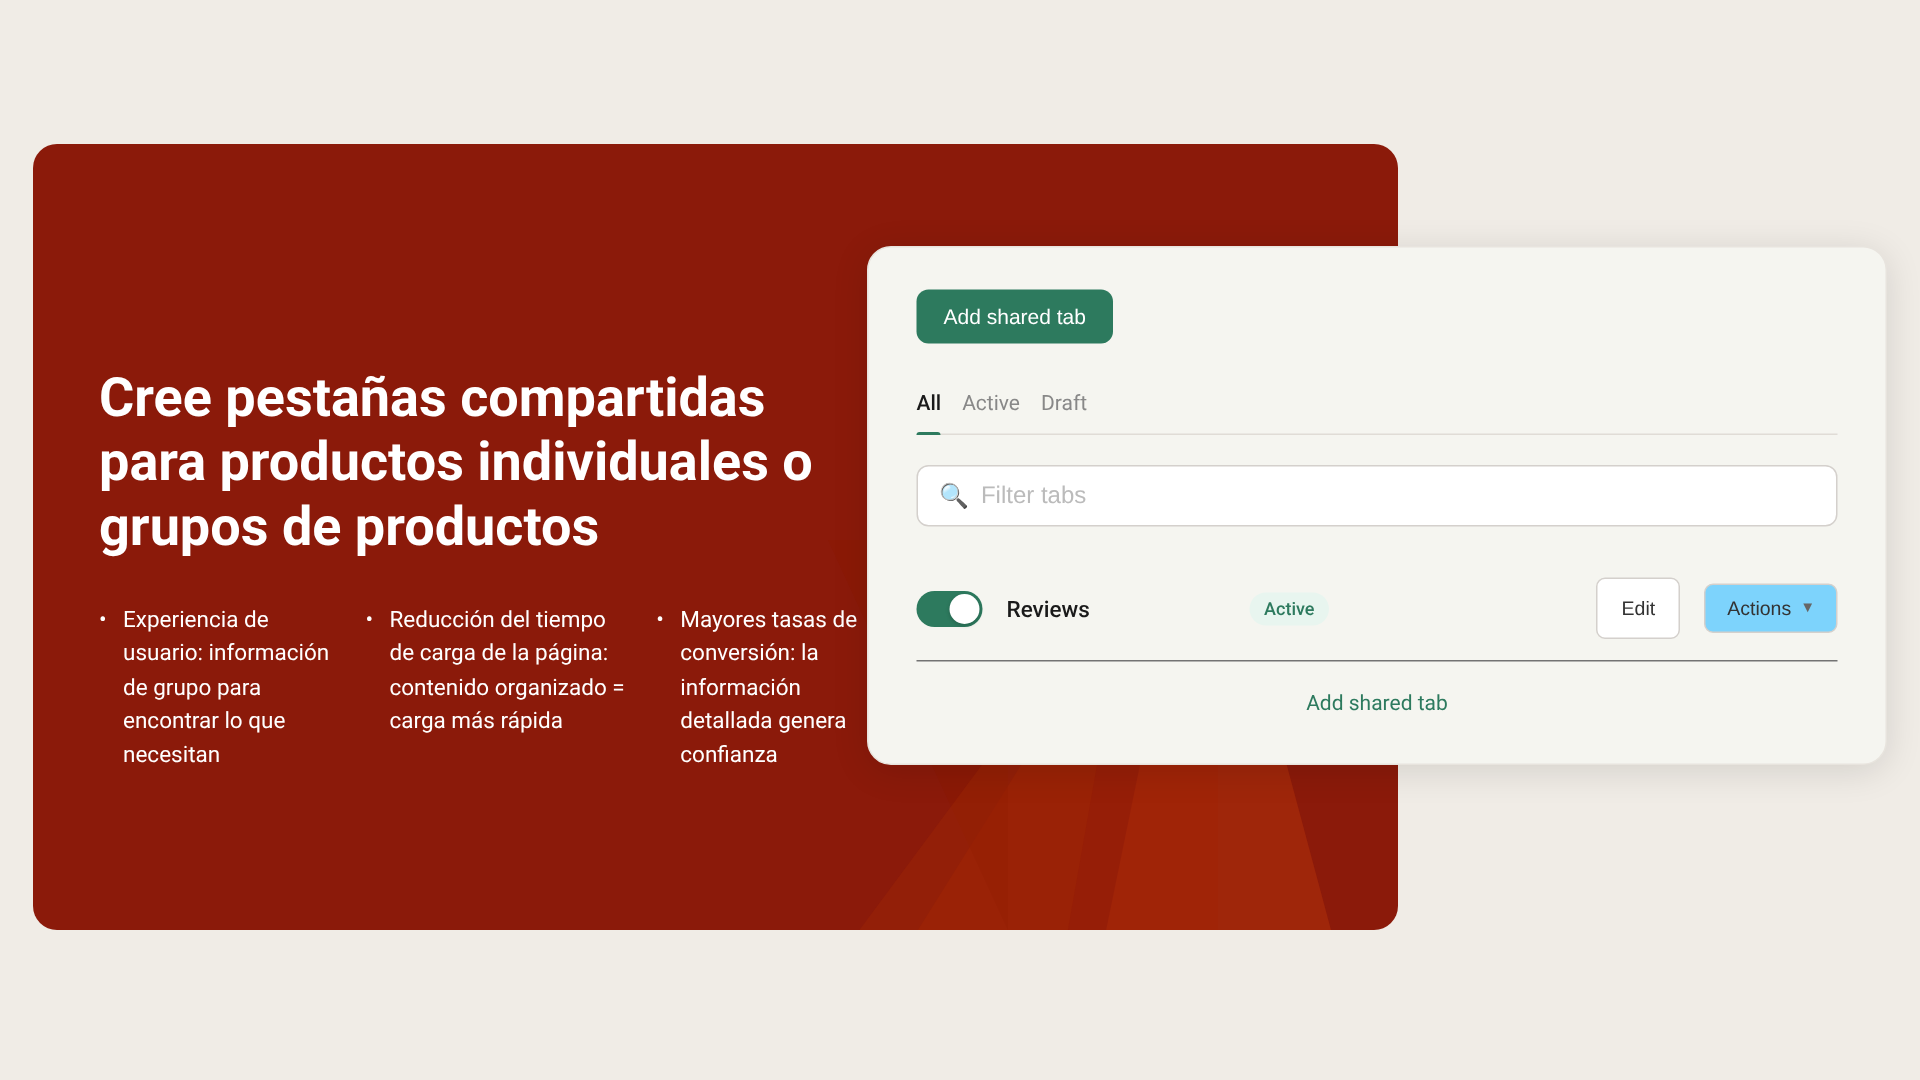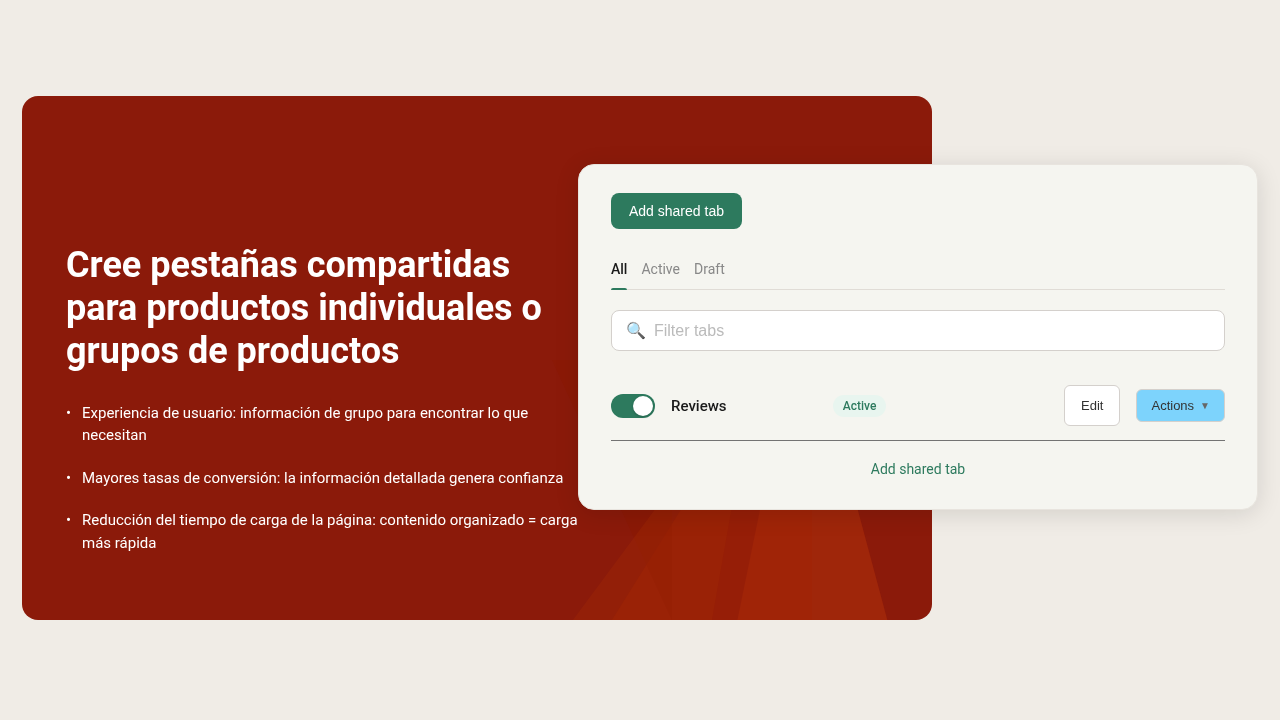--- a/index.html
+++ b/index.html
@@ -74,21 +74,21 @@
     .red-card-title {
       font-size: 36px;
       font-weight: 700;
       line-height: 1.2;
       margin-bottom: 28px;
     }
 
     .red-card-bullets {
       list-style: none;
       display: flex;
-      flex-direction: column;
+      flex-direction: row;
       gap: 20px;
     }
 
     .red-card-bullets li {
       font-size: 15px;
       line-height: 1.5;
       padding-left: 16px;
       position: relative;
     }
 
@@ -327,22 +327,22 @@
 
 <div class="page-wrapper">
 
   <div class="red-card">
     <div class="deco-tri-1"></div>
     <div class="deco-tri-2"></div>
     <div class="red-card-content">
       <h1 class="red-card-title">Cree pestañas compartidas para productos individuales o grupos de productos</h1>
       <ul class="red-card-bullets">
         <li>Experiencia de usuario: información de grupo para encontrar lo que necesitan</li>
+        <li>Reducción del tiempo de carga de la página: contenido organizado = carga más rápida</li>
         <li>Mayores tasas de conversión: la información detallada genera confianza</li>
-        <li>Reducción del tiempo de carga de la página: contenido organizado = carga más rápida</li>
       </ul>
     </div>
   </div>
 
   <div class="white-panel">
 
     <div class="panel-header">
       <button class="add-shared-tab-btn">Add shared tab</button>
     </div>
 

